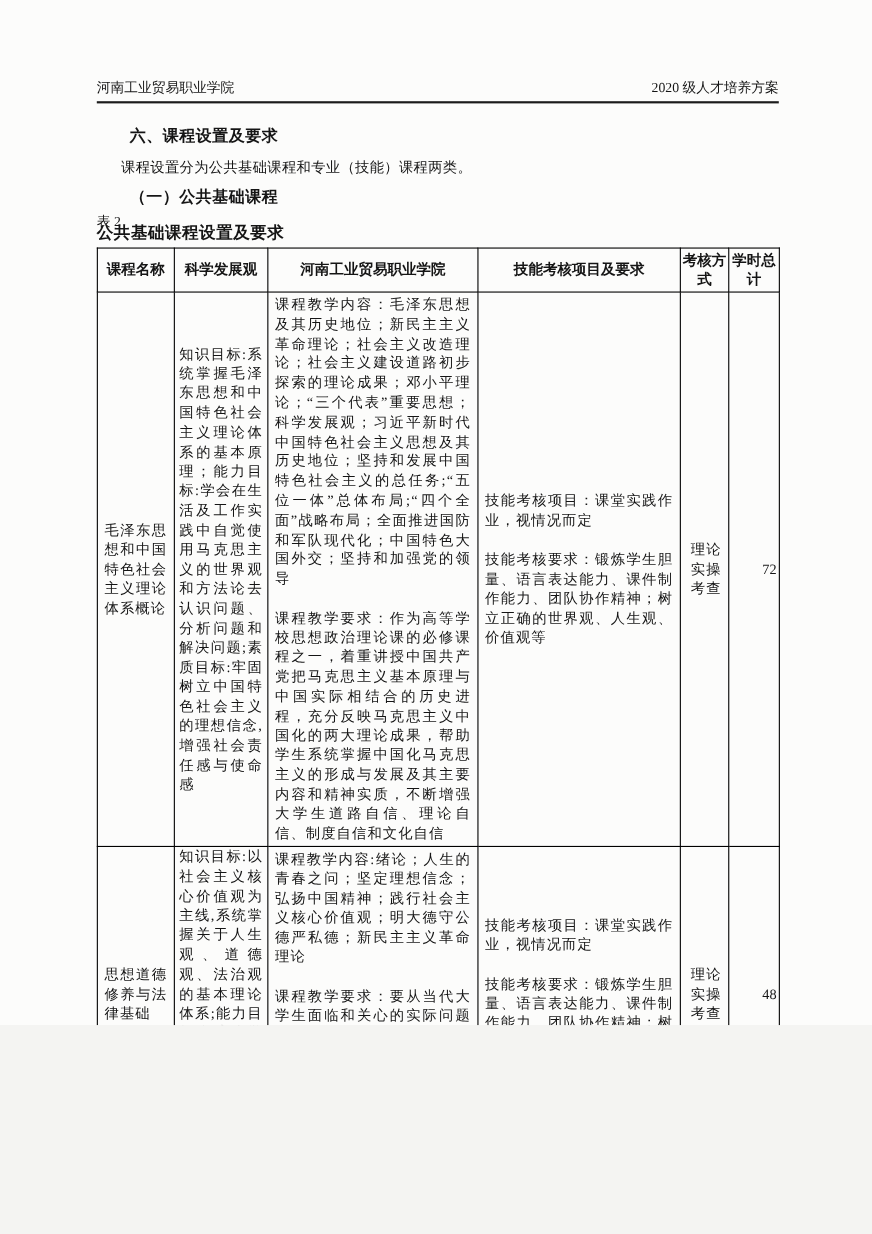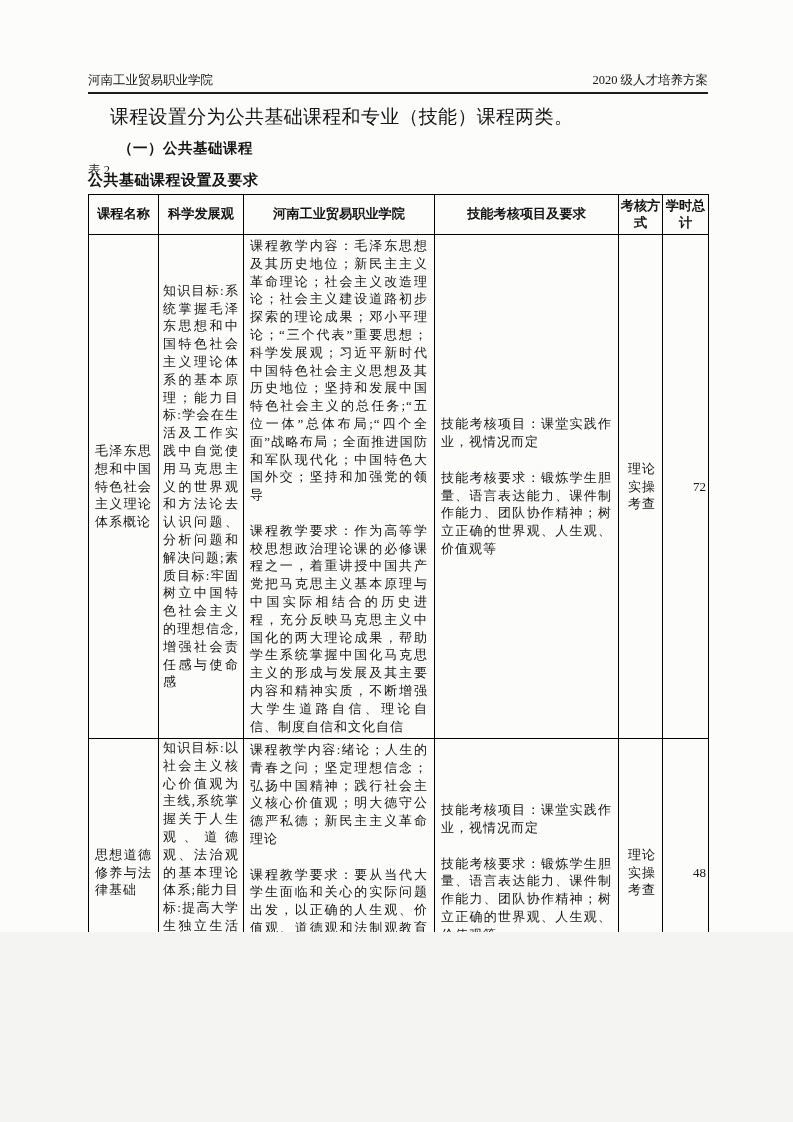--- a/index.html
+++ b/index.html
@@ -6,21 +6,21 @@
   html,body { background:#f4f4f2; }
   body { font-family:"Liberation Serif","DejaVu Serif",serif; color:#151515; }
   .page { width:793px; height:932px; background:#fcfcfb; position:relative; overflow:hidden; margin:0 auto; }
   .content { position:absolute; left:88px; top:0; width:620px; }
 
   .doc-header { display:flex; justify-content:space-between; align-items:flex-end;
                 padding-top:72px; padding-bottom:3px; border-bottom:2px solid #1c1c1c;
                 font-size:12.5px; }
   .heading-1 { font-family:"Liberation Sans","DejaVu Sans",sans-serif; font-weight:bold;
                font-size:14.5px; margin:20px 0 0 30px; letter-spacing:0.5px; }
-  .intro     { font-size:19px; margin:10px 0 0 22px; letter-spacing:0.3px; }
+  .intro     { font-size:13px; margin:10px 0 0 22px; letter-spacing:0.3px; }
   .heading-2 { font-family:"Liberation Sans","DejaVu Sans",sans-serif; font-weight:bold;
                font-size:14.5px; margin:9px 0 0 30px; letter-spacing:0.5px; }
 
   .caption-row { position:relative; margin-top:13px; height:20px; }
   .table-label { position:absolute; left:0; bottom:12px; font-size:12.5px; }
   .table-title { text-align:left; font-family:"Liberation Sans","DejaVu Sans",sans-serif;
                  font-weight:bold; font-size:15px; letter-spacing:0.5px; }
 
   table { border-collapse:collapse; table-layout:fixed; width:620px; margin-top:3px; }
   th, td { border:1px solid #000; vertical-align:middle; }
@@ -45,20 +45,21 @@
 <body>
 
 <div class="page">
   <div class="content">
 
     <div class="doc-header">
       <span>河南工业贸易职业学院</span>
       <span>2020 级人才培养方案</span>
     </div>
 
+    <div class="heading-1">六、课程设置及要求</div>
     <div class="intro">课程设置分为公共基础课程和专业（技能）课程两类。</div>
     <div class="heading-2">（一）公共基础课程</div>
 
     <div class="caption-row">
       <span class="table-label">表 2</span>
       <div class="table-title">公共基础课程设置及要求</div>
     </div>
 
     <table>
       <colgroup>

